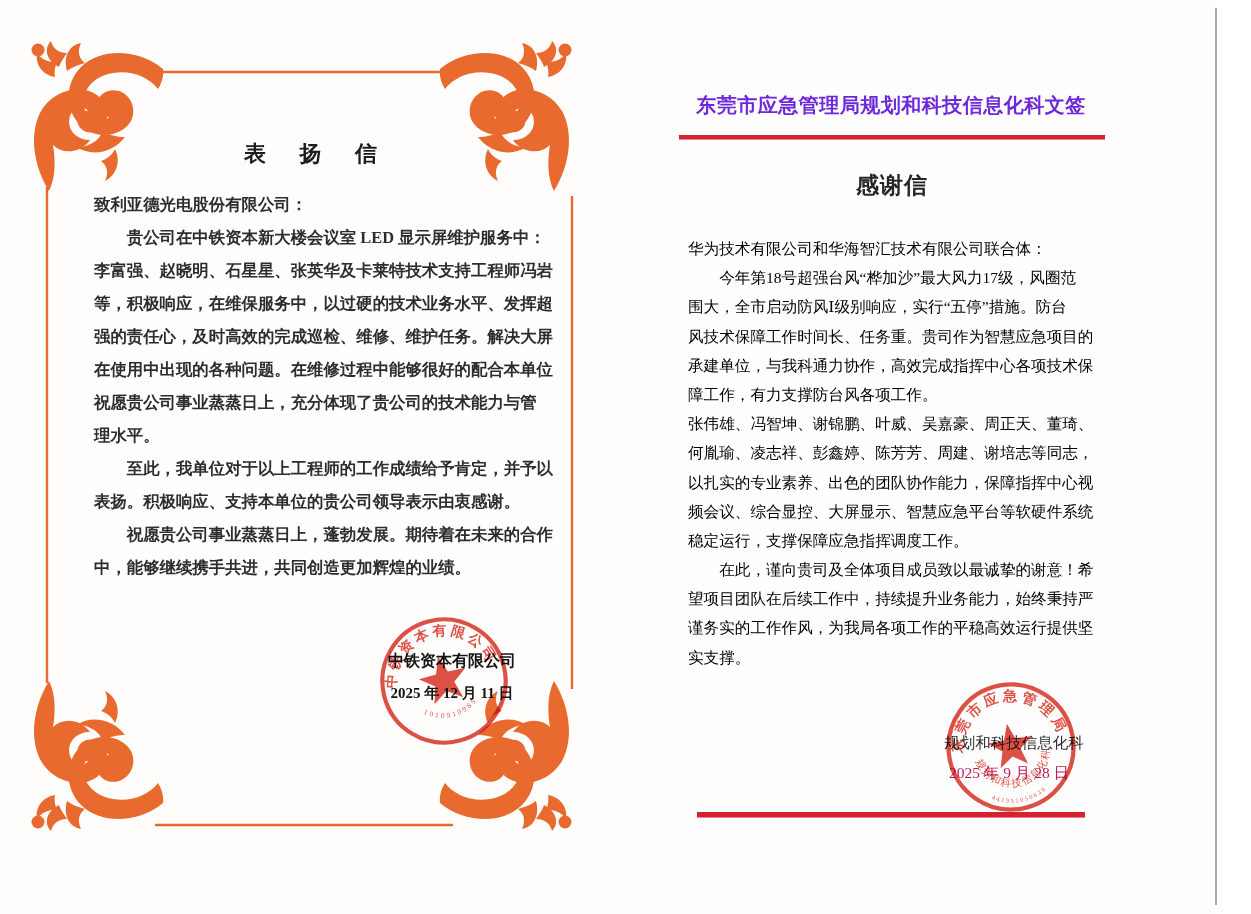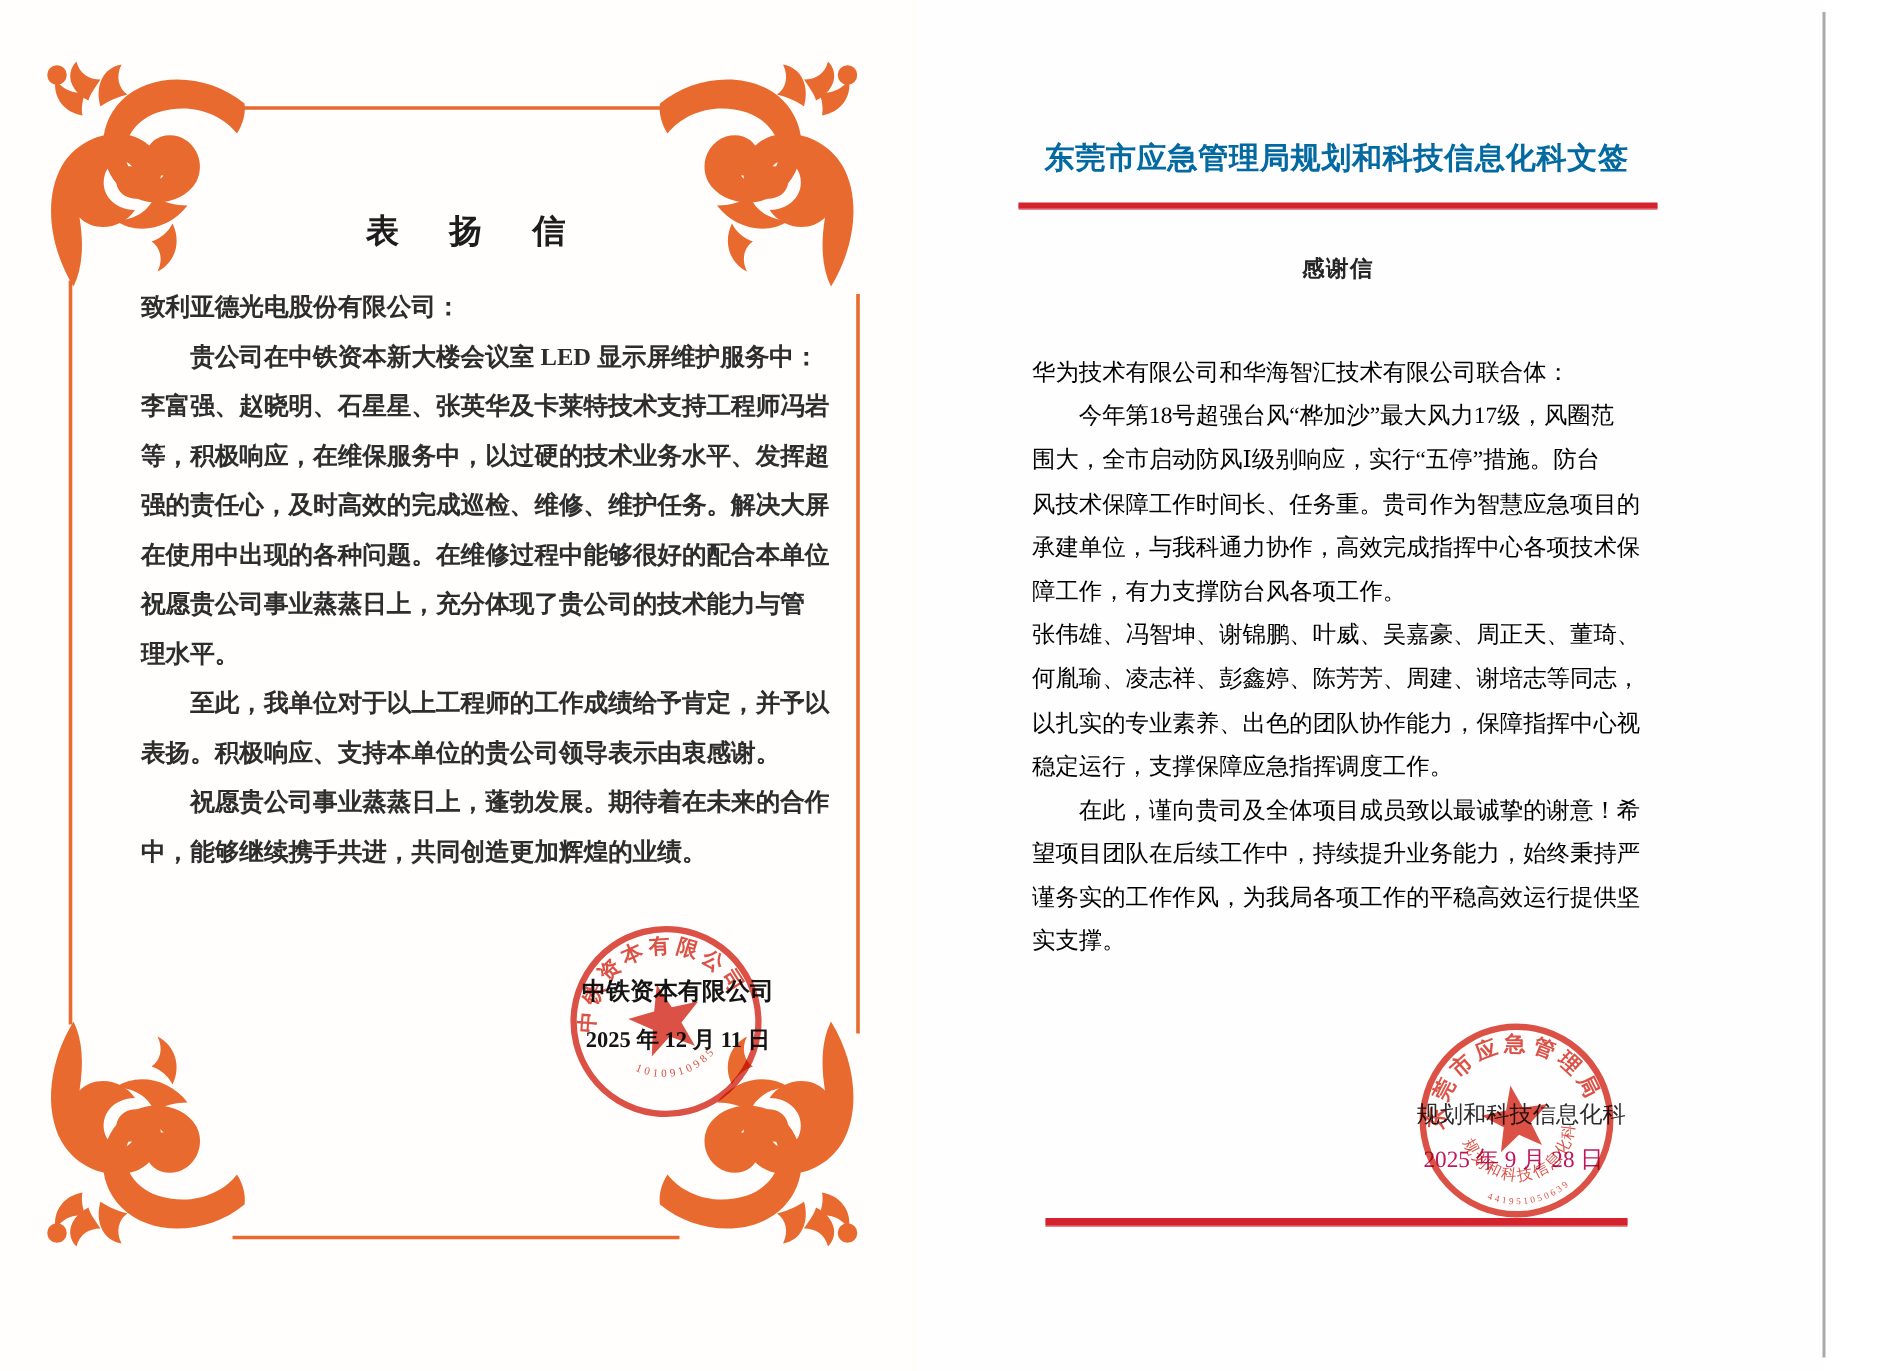--- a/index.html
+++ b/index.html
@@ -14,25 +14,25 @@
   .l-body .bodyline{height:33px;line-height:33px;font-size:16.4px;font-weight:600;white-space:nowrap;}
   .l-sig-company{position:absolute;left:352px;top:651px;width:200px;text-align:center;
                  font-size:16px;font-weight:bold;color:#141414;z-index:2;}
   .l-sig-date{position:absolute;left:352px;top:684px;width:200px;text-align:center;
               font-size:15px;font-weight:bold;color:#141414;z-index:2;}
   .stamp{mix-blend-mode:multiply;opacity:.88;z-index:3;}
   .stamp-left{position:absolute;left:374px;top:611px;width:140px;height:140px;transform:rotate(-14deg);}
   
   .doc-right{position:absolute;left:612px;top:0;width:604px;height:914px;background:#fffefe;}
   .r-header{position:absolute;left:29px;top:92px;width:500px;text-align:center;
-            font-size:20px;font-weight:bold;color:#0369a1;letter-spacing:0.5px;white-space:nowrap;}
+            font-size:20px;font-weight:bold;color:#6d28d9;letter-spacing:0.5px;white-space:nowrap;}
   .r-header-rule{position:absolute;left:67px;top:135px;width:426px;height:4px;background:#d2232e;
                  box-shadow:0 1px 0 #e9868d;}
   .r-title{position:absolute;left:80px;top:170px;width:400px;text-align:center;
-           font-size:15px;font-weight:600;color:#252525;letter-spacing:1px;}
+           font-size:23px;font-weight:600;color:#252525;letter-spacing:1px;}
   .r-body{position:absolute;left:76px;top:234px;width:430px;color:#000000;}
   .r-body .bodyline{height:29.2px;line-height:29.2px;font-size:15.6px;font-weight:500;white-space:nowrap;}
   .r-sig-dept{position:absolute;left:322px;top:733px;width:160px;text-align:center;
               font-size:15.5px;color:#2b2b2b;z-index:2;}
   .r-sig-date{position:absolute;left:317px;top:763px;width:160px;text-align:center;
               font-size:15.5px;color:#be185d;z-index:2;}
   .stamp-right{position:absolute;left:328px;top:676px;width:142px;height:142px;transform:rotate(-10deg);}
   .r-bottom-rule{position:absolute;left:85px;top:812px;width:388px;height:4.5px;background:#d2232e;
                  box-shadow:0 1px 0 #e9868d;z-index:4;}
   .page-edge{position:absolute;left:1215px;top:8px;width:2px;height:897px;background:#9b9b9b;opacity:.85;}
@@ -118,20 +118,21 @@
       <div class="bodyline">华为技术有限公司和华海智汇技术有限公司联合体：</div>
       <div>
           <div class="bodyline">　　今年第18号超强台风“桦加沙”最大风力17级，风圈范</div>
           <div class="bodyline">围大，全市启动防风Ⅰ级别响应，实行“五停”措施。防台</div>
           <div class="bodyline">风技术保障工作时间长、任务重。贵司作为智慧应急项目的</div>
           <div class="bodyline">承建单位，与我科通力协作，高效完成指挥中心各项技术保</div>
           <div class="bodyline">障工作，有力支撑防台风各项工作。</div>
           <div class="bodyline">张伟雄、冯智坤、谢锦鹏、叶威、吴嘉豪、周正天、董琦、</div>
           <div class="bodyline">何胤瑜、凌志祥、彭鑫婷、陈芳芳、周建、谢培志等同志，</div>
           <div class="bodyline">以扎实的专业素养、出色的团队协作能力，保障指挥中心视</div>
+          <div class="bodyline">频会议、综合显控、大屏显示、智慧应急平台等软硬件系统</div>
           <div class="bodyline">稳定运行，支撑保障应急指挥调度工作。</div>
           <div class="bodyline">　　在此，谨向贵司及全体项目成员致以最诚挚的谢意！希</div>
           <div class="bodyline">望项目团队在后续工作中，持续提升业务能力，始终秉持严</div>
           <div class="bodyline">谨务实的工作作风，为我局各项工作的平稳高效运行提供坚</div>
           <div class="bodyline">实支撑。</div>
         </div>
     </div>
 
     <div class="r-sig-dept">规划和科技信息化科</div>
     <div class="r-sig-date">2025 年 9 月 28 日</div>

